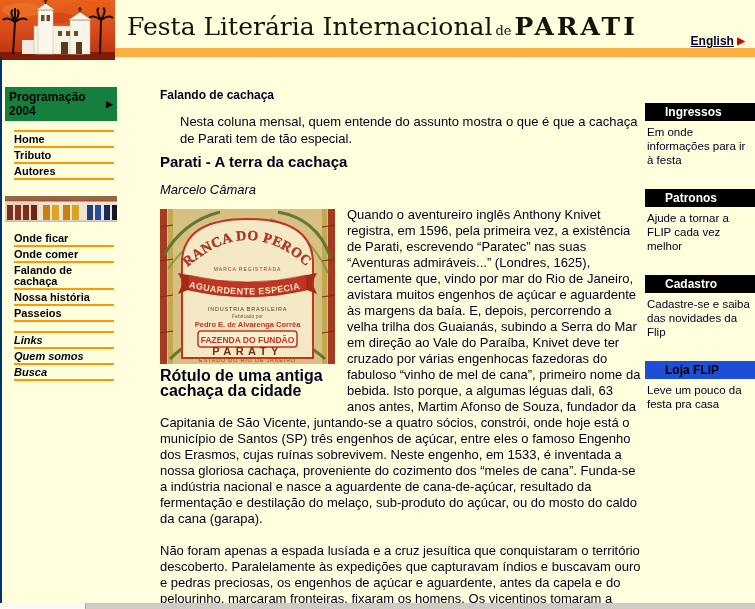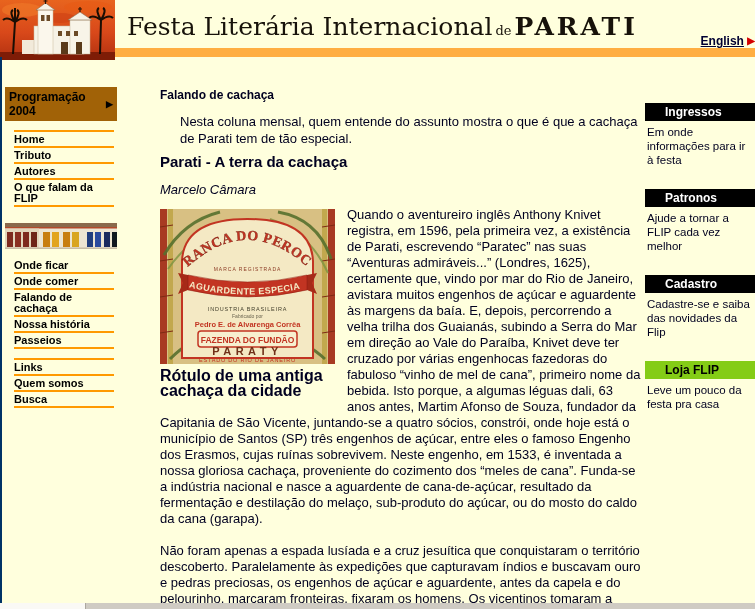--- a/index.html
+++ b/index.html
@@ -11,61 +11,61 @@
   
   .header{position:absolute;left:0;top:0;width:755px;height:60px;background:#FFFFDD;}
   .church{position:absolute;left:0;top:0;width:115px;height:60px;display:block;}
   .site-title{
     position:absolute;left:127px;top:12px;white-space:nowrap;
     font-family:"DejaVu Serif", serif;font-size:25px;color:#17120a;
   }
   .site-title .de{font-size:13px;padding:0 3px;}
   .site-title .parati{letter-spacing:3px;font-weight:bold;}
   .english{
-    position:absolute;top:34px;right:0;font-size:12px;font-weight:bold;
+    position:absolute;top:34px;right:10px;font-size:12px;font-weight:bold;
     color:#000033;cursor:pointer;text-align:center;
   }
   .english .lbl{text-decoration:underline;}
   .english .arr{color:#D40000;font-size:10px;vertical-align:1px;}
   .orange-bar{position:absolute;left:115px;right:0;top:48px;height:9px;background:#FFAE42;}
   .left-border{position:absolute;left:0;top:57px;bottom:0;width:2px;background:#003366;}
 
   
   .sidenav{position:absolute;left:5px;top:87px;width:118px;font-size:11px;font-weight:bold;color:#000;}
   .prog-btn{
-    background:#a16207;color:#000;width:104px;padding:3px 4px;
+    background:#15803d;color:#000;width:104px;padding:3px 4px;
     display:flex;justify-content:space-between;align-items:center;cursor:pointer;font-size:12px;
   }
   .prog-btn .arr{font-size:9px;}
   ul.navlist{list-style:none;margin:9px;padding:0;}
   .navlist.topline{border-top:2px solid #FF9900;}
   .navlist li{border-bottom:2px solid #FF9900;padding:2px 0 1px;line-height:11px;cursor:pointer;}
   .g1{margin-top:13px;}
   .houses{display:block;margin-top:16px;width:112px;height:26px;}
-  .g3{margin-top:27px;}
+  .g3{margin-top:27px;font-style:italic;}
 
   
   .main{position:absolute;left:160px;top:88px;width:482px;font-size:13px;}
   .section-title{font-size:12px;font-weight:bold;}
   .intro{margin-top:11px;line-height:17px;margin-left:20px;}
   .article-title{margin-top:6px;font-size:15px;font-weight:bold;}
   .author{margin-top:12px;font-style:italic;}
   .article{margin-top:10px;line-height:16px;}
   .figure{float:left;width:175px;margin:2px 12px 4px 0;}
   .figure svg{display:block;}
   .caption{font-size:16px;font-weight:bold;line-height:15px;margin-top:4px;}
   .para2{margin-top:16px;}
 
   
   .rail{position:absolute;left:645px;top:103px;width:110px;font-size:11.5px;}
   .rail-head{
     background:#000;color:#fff;font-weight:bold;font-size:12px;
     padding:2px 20px;cursor:pointer;
   }
-  .rail-head.orange{background:#84cc16;color:#000;}
+  .rail-head.orange{background:#1d4ed8;color:#000;}
   .rail-desc{margin:4px 2px 22px;line-height:14px;}
 
   
   .hscroll{position:absolute;left:0;right:0;bottom:0;height:6px;background:#CFCBC3;}
   .hscroll .thumb{position:absolute;left:0;top:0;width:85px;height:6px;background:#FAF9F5;border-right:1px solid #ABA79F;}
 </style>
 </head>
 <body>
 
 <div class="header">
@@ -123,21 +123,20 @@
 <div class="sidenav">
   <div class="prog-btn">
     <span>Programação 2004</span>
     <span class="arr">▶</span>
   </div>
 
   <ul class="navlist topline g1">
     <li>Home</li>
     <li>Tributo</li>
     <li>Autores</li>
-    <li>O que falam da FLIP</li>
   </ul>
 
   <svg class="houses" viewBox="0 0 112 26">
     <rect width="112" height="26" fill="#EDE5D2"></rect>
     <rect width="112" height="4" fill="#8A6A4C"></rect>
     <rect y="4" width="112" height="1.5" fill="#B24A2A"></rect>
     <rect x="0" y="5.5" width="34" height="20.5" fill="#E2D6BC"></rect>
     <rect x="2" y="9" width="6" height="15" fill="#7E2A1E"></rect>
     <rect x="10" y="9" width="6" height="15" fill="#8A2E20"></rect>
     <rect x="18" y="9" width="6" height="15" fill="#7E2A1E"></rect>

